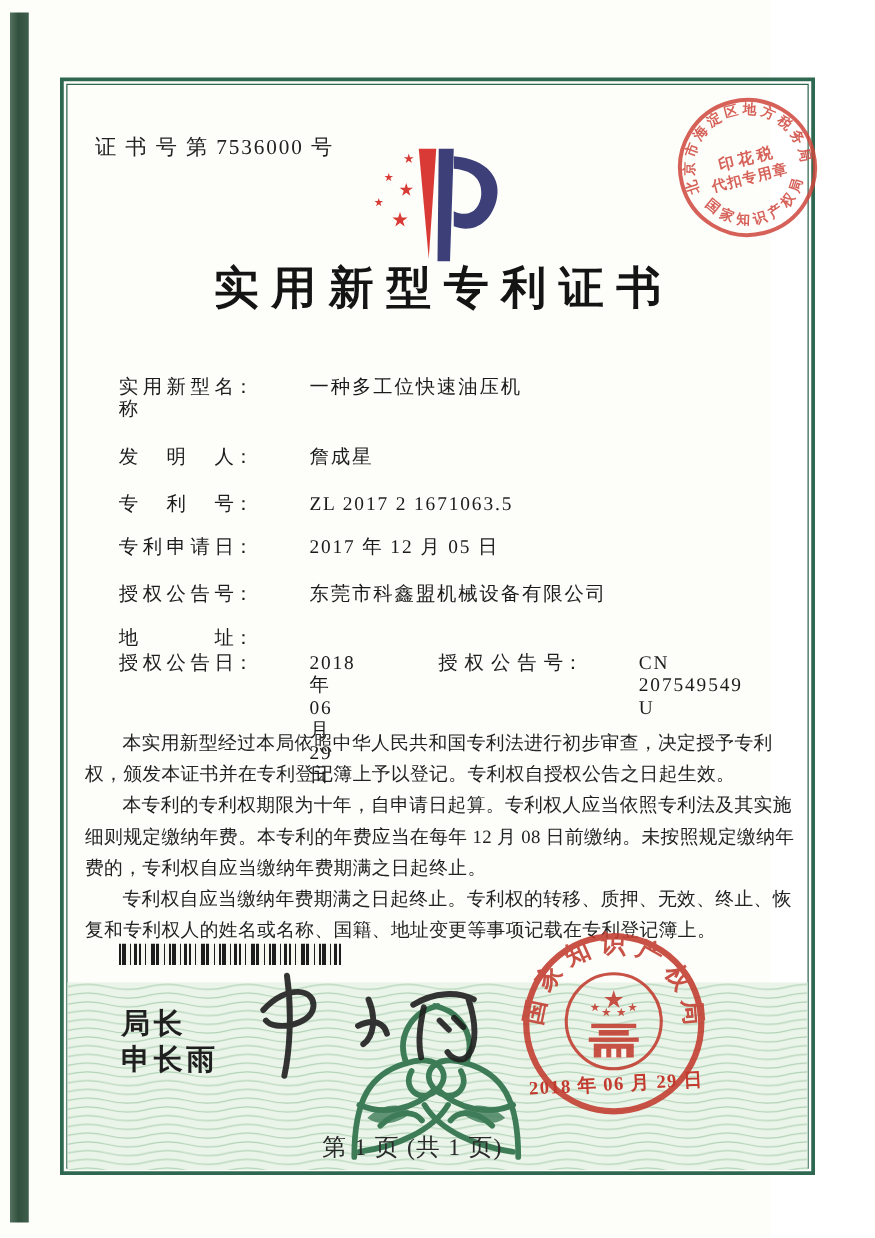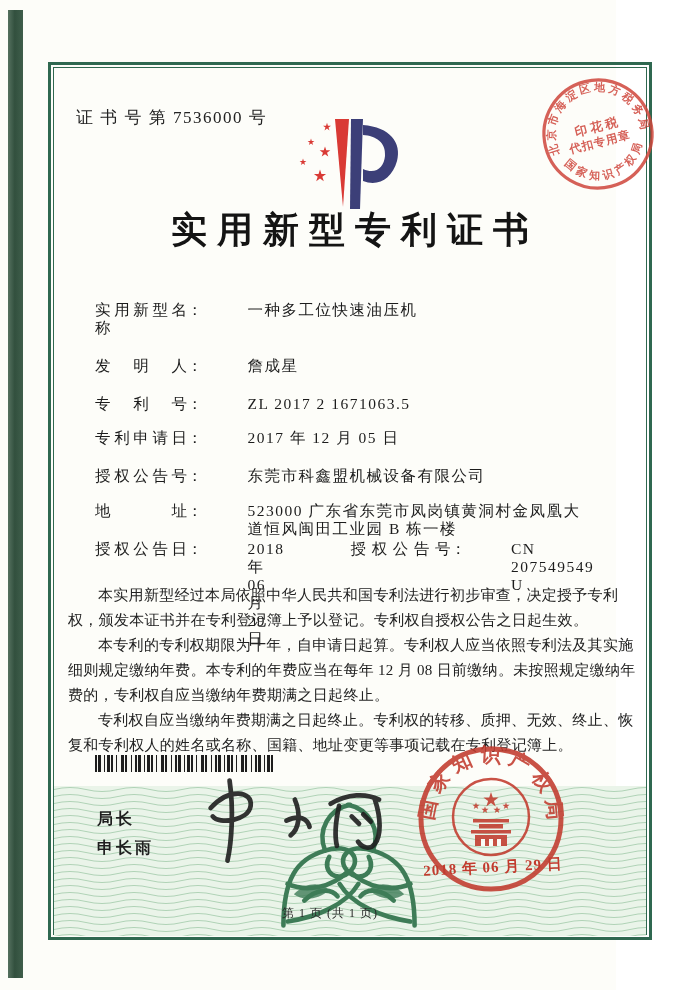--- a/index.html
+++ b/index.html
@@ -54,34 +54,34 @@
   .barcode { position:absolute; left:95px; top:755px; width:178px; height:17px; z-index:3;
     background:repeating-linear-gradient(90deg,
       #1d1d1d 0 2px,#f7f7f2 2px 3px,#1d1d1d 3px 6px,#f7f7f2 6px 9px,
       #1d1d1d 9px 10px,#f7f7f2 10px 12px,#1d1d1d 12px 15px,#f7f7f2 15px 16px,
       #1d1d1d 16px 18px,#f7f7f2 18px 21px,#1d1d1d 21px 22px,#f7f7f2 22px 26px,
       #1d1d1d 26px 29px,#f7f7f2 29px 30px,#1d1d1d 30px 32px,#f7f7f2 32px 36px,
       #1d1d1d 36px 37px,#f7f7f2 37px 40px); }
 
   .officer { position:absolute; left:97px; top:804px; z-index:3;
     font-family:"Liberation Sans","DejaVu Sans",sans-serif; font-weight:600;
-    font-size:16px; color:#1f1f1f; letter-spacing:3px; line-height:29px; }
+    font-size:23px; color:#1f1f1f; letter-spacing:3px; line-height:29px; }
   .sig { position:absolute; left:198px; top:768px; width:200px; height:100px; z-index:4; }
 
   .seal { position:absolute; left:416px; top:744px; width:150px; height:150px;
     z-index:5; opacity:0.88; }
   .seal-date { position:absolute; left:412px; top:858px; width:162px; text-align:center;
     font-size:15px; color:#c23b2e; letter-spacing:1px; transform:rotate(-3deg);
     z-index:5; font-weight:bold; }
 
   .tax-stamp { position:absolute; left:538px; top:74px; width:120px; height:120px;
     transform:rotate(-14deg); opacity:0.85; z-index:6; }
 
   .footer { position:absolute; left:120px; top:905px; width:420px; text-align:center;
-    font-size:12px; color:#2a2a2a; letter-spacing:1px; z-index:3; }
+    font-size:19px; color:#2a2a2a; letter-spacing:1px; z-index:3; }
 </style>
 </head>
 <body>
 
 <div id="page">
 
   <div class="spine"></div>
 
   <div class="frame">
     <div class="frame-inner"></div>
@@ -174,21 +174,20 @@
         <span class="val">2017 年 12 月 05 日</span>
     </div>
     <div class="frow g17">
       <span class="lbl">授权公告号</span>
         <span class="colon">：</span>
         <span class="val">东莞市科鑫盟机械设备有限公司</span>
     </div>
     <div class="frow g2">
       <span class="lbl">地址</span>
         <span class="colon">：</span>
-        <span class="val val-wrap">523000 广东省东莞市凤岗镇黄洞村金凤凰大道恒风闽田工业园 B 栋一楼</span>
     </div>
     <div class="frow">
       <span class="lbl">授权公告日</span>
         <span class="colon">：</span>
         <span class="val">2018 年 06 月 29 日</span>
       <span class="pair2">
         <span class="lbl" style="width:100px">授权公告号</span>
           <span class="colon">：</span>
           <span class="val">CN 207549549 U</span>
       </span>

